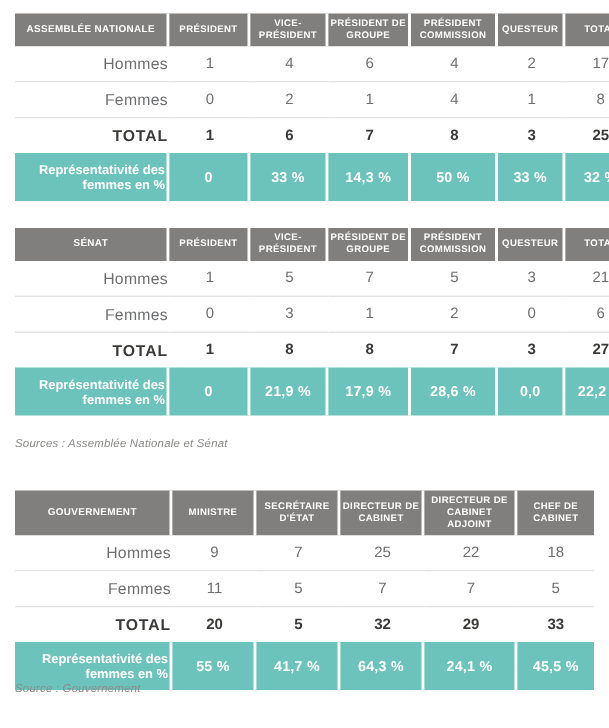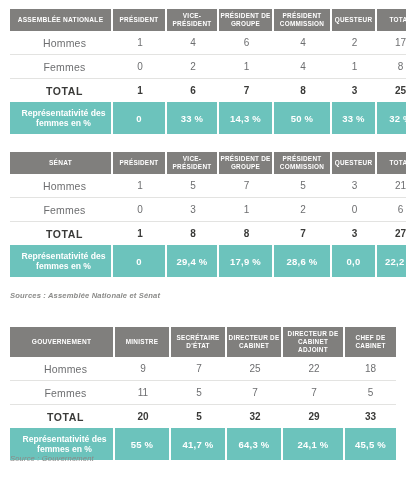--- a/index.html
+++ b/index.html
@@ -57,21 +57,21 @@
     font-size: 10px;
     color: #6d6e70;
     text-align: center;
     vertical-align: middle;
     height: 21px;
     border-bottom: 1px solid #e3e3e1;
     background: #ffffff;
     font-weight: normal;
   }
   table.stat tbody td.lbl {
-    text-align: center;
+    text-align: right;
     padding-left: 7px;
     font-size: 10.5px;
     letter-spacing: 0.2px;
   }
   table.stat tbody tr.total td {
     color: #3a3a38;
     font-weight: bold;
     border-bottom: none;
   }
   table.stat tbody tr.total td.lbl {
@@ -84,21 +84,21 @@
     color: #ffffff;
     font-weight: bold;
     font-size: 9.5px;
     height: 30px;
     border-bottom: none;
     border-right: 2px solid #ffffff;
     letter-spacing: 0.2px;
   }
   table.stat tbody tr.pct td:last-child { border-right: none; }
   table.stat tbody tr.pct td.lbl {
-    text-align: center;
+    text-align: right;
     padding-left: 7px;
     font-size: 8.6px;
     line-height: 1.22;
     letter-spacing: 0;
   }
 
   
   .source {
     position: absolute;
     left: 10px;
@@ -106,21 +106,21 @@
     font-style: italic;
     font-size: 7.6px;
     color: #8a8a88;
     letter-spacing: 0.15px;
     white-space: nowrap;
   }
 
   
   #block-an  { top: 9px; }
   #block-senat { top: 152px; }
-  #src-1 { top: 291px; font-weight: bold; }
+  #src-1 { top: 291px; }
   #block-gouv { top: 327px; }
   #src-2 { top: 454px; }
 </style>
 </head>
 <body>
 
 <div class="page">
 
   <div class="table-block" id="block-an">
     <table class="stat">
@@ -231,21 +231,21 @@
           <td>1</td>
           <td>8</td>
           <td>8</td>
           <td>7</td>
           <td>3</td>
           <td>27</td>
         </tr>
         <tr class="pct">
           <td class="lbl">Représentativité des femmes en %</td>
           <td>0</td>
-          <td>29,4 %</td>
+          <td>21,9 %</td>
           <td>17,9 %</td>
           <td>28,6 %</td>
           <td>0,0</td>
           <td>22,2 %</td>
         </tr>
       </tbody>
     </table>
   </div>
 
   <div class="source" id="src-1">Sources : Assemblée Nationale et Sénat</div>

